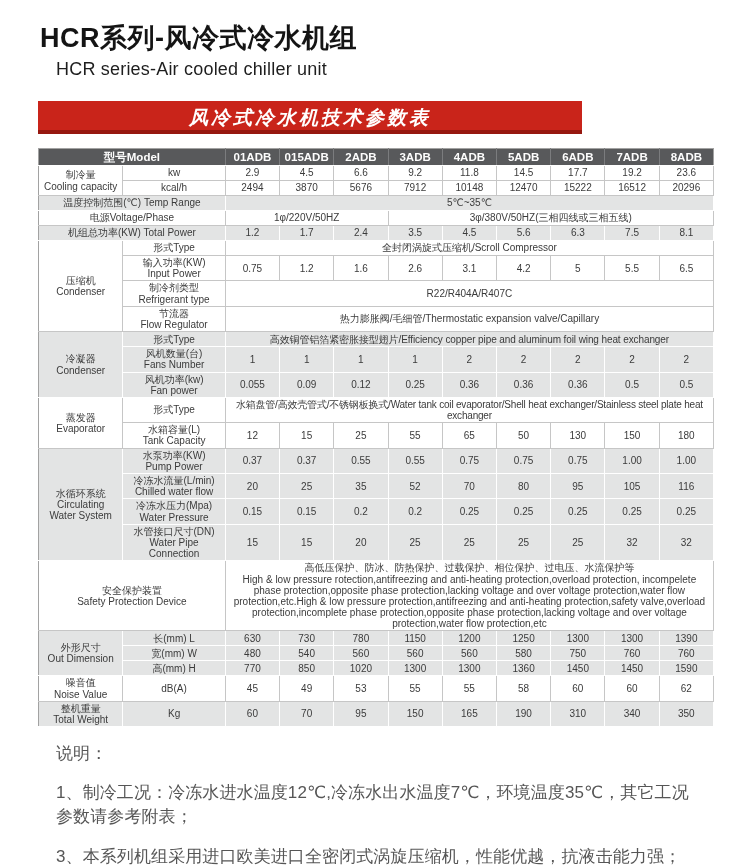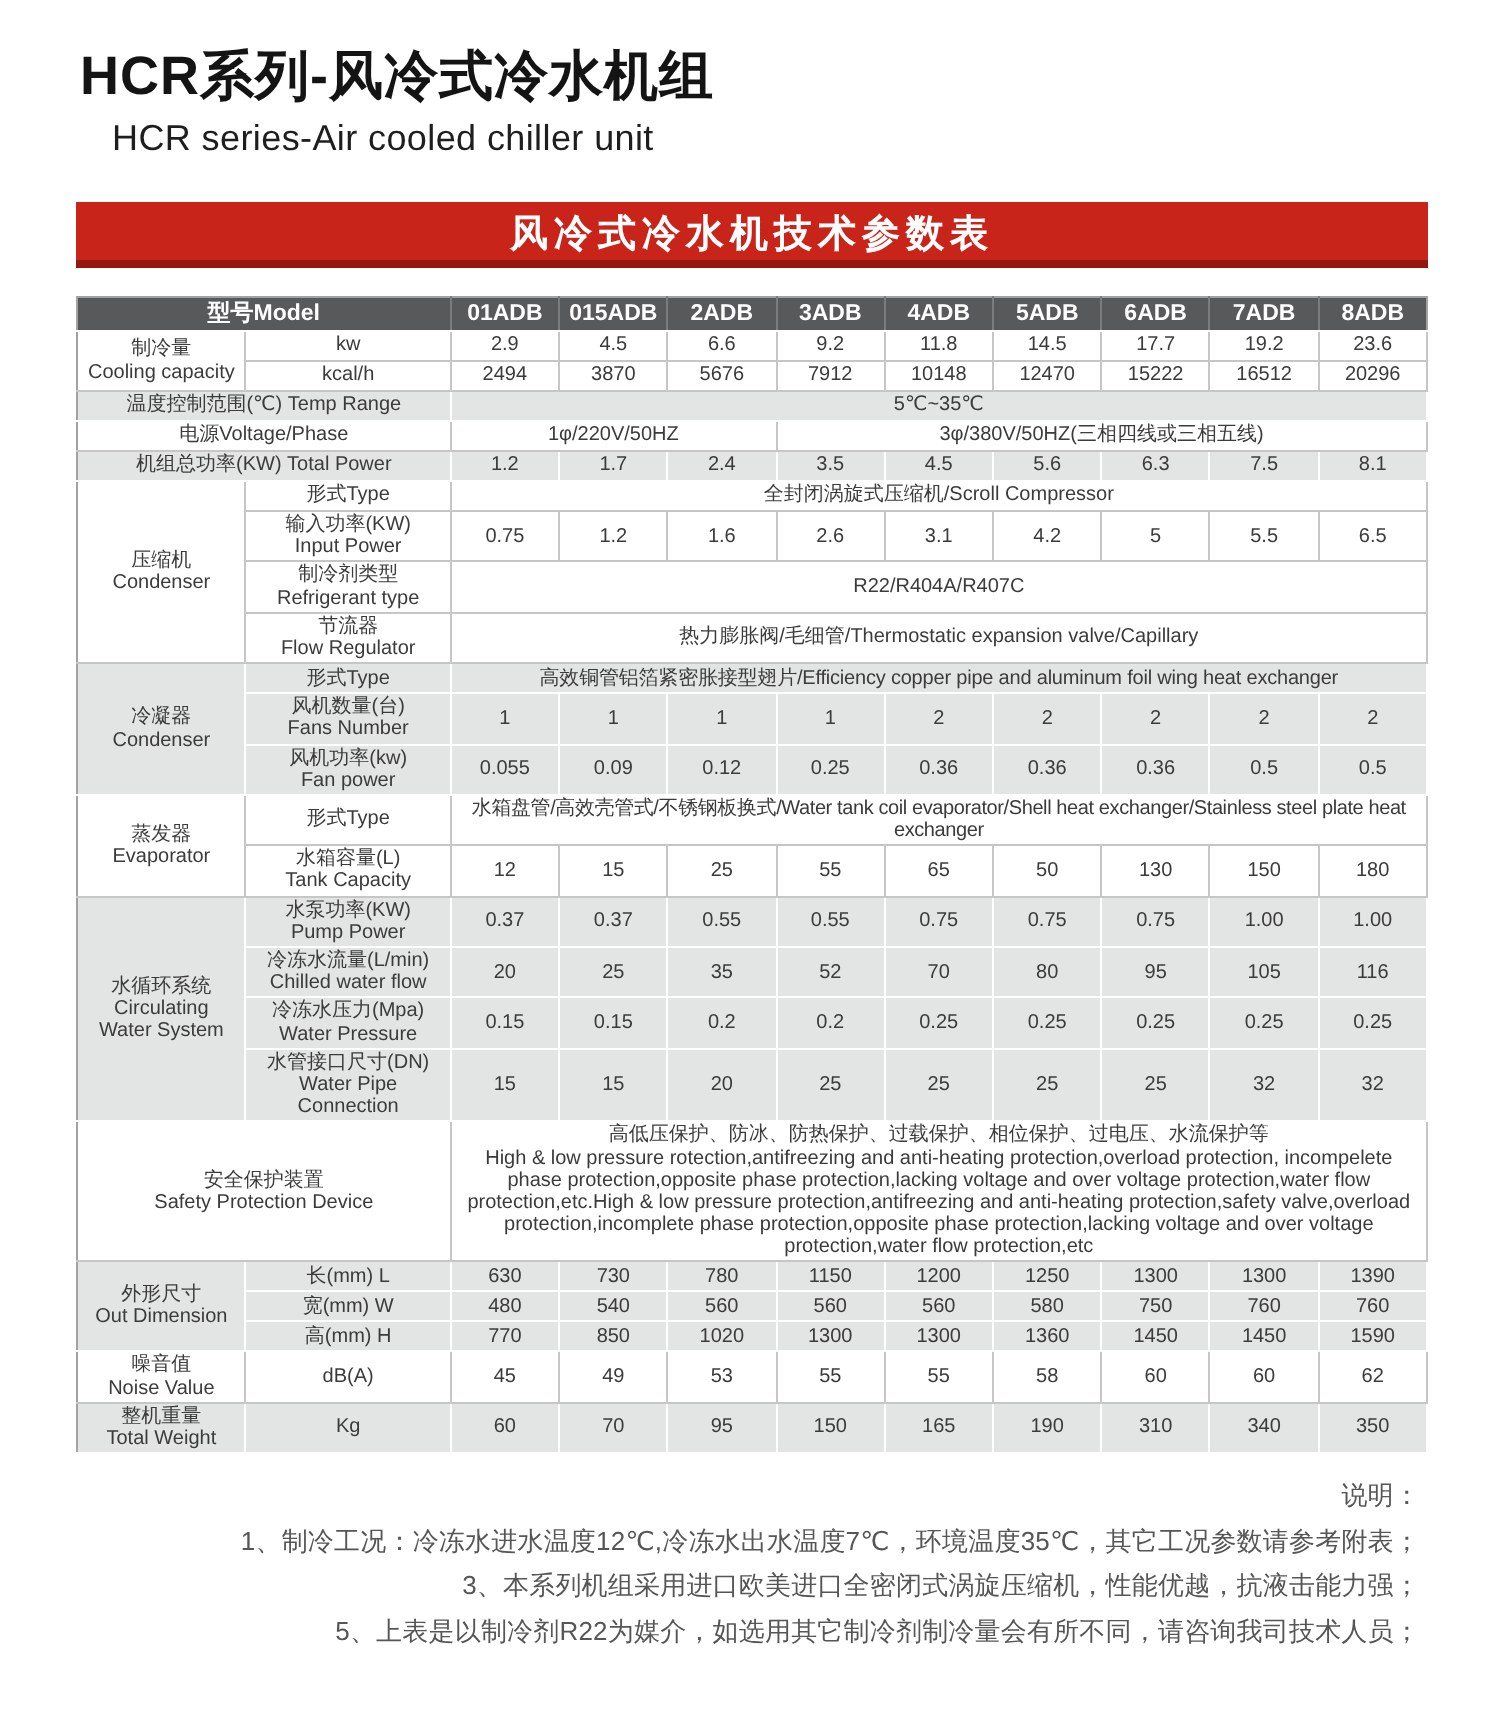--- a/index.html
+++ b/index.html
@@ -17,26 +17,27 @@
   }
   .page{width:750px;padding:20px 36px 0 38px;}
   .page-title{
     margin:0 0 3px 2px;font-size:27px;font-weight:bold;color:#141414;
     letter-spacing:0.5px;
   }
   .page-subtitle{
     margin:0 0 21px 18px;font-size:18px;color:#1e1e1e;letter-spacing:0.2px;
   }
   .banner{
-    width:676px;height:33px;line-height:33px;
+    width:544px;height:33px;line-height:33px;
     background:var(--red);
     border-bottom:4px solid var(--red-dark);
     color:#fff;text-align:center;
     font-size:19px;font-weight:bold;letter-spacing:3px;
     margin-bottom:14px;
+    font-style:italic;
   }
   table.spec{
     width:676px;table-layout:fixed;border-collapse:collapse;
     border:1px solid #a2a2a2;
   }
   .spec th,.spec td{
     white-space:pre-line;text-align:center;vertical-align:middle;
     font-weight:normal;padding:1px 2px;font-size:10px;color:#3b3b3b;
     line-height:1.12;height:15px;overflow:hidden;
   }
@@ -55,21 +56,21 @@
   }
   .val-cell{font-size:10.8px;}
   .group-cell,.label-cell,.wide-label-cell{font-size:10px;}
   .wide-label-cell{font-size:10.6px;}
   .sz-sm{font-size:9.3px;letter-spacing:-0.1px;}
   .sz-xs{font-size:8.4px;letter-spacing:-0.2px;}
   .safety-cell{
     text-align:left;font-size:10.1px;line-height:1.25;padding:4px 6px 4px 7px;
   }
   .notes{margin:12px 0 0 3px;}
-  .notes p{margin:4px;font-size:13px;color:#565656;line-height:1.42;letter-spacing:0.1px;text-align:right;}
+  .notes p{margin:15px;font-size:17px;color:#565656;line-height:1.42;letter-spacing:0.1px;}
 </style>
 </head>
 <body>
 
 <div class="page">
 
   <h1 class="page-title">HCR系列-风冷式冷水机组</h1>
   <p class="page-subtitle">HCR series-Air cooled chiller unit</p>
 
   <div class="banner">风冷式冷水机技术参数表</div>

